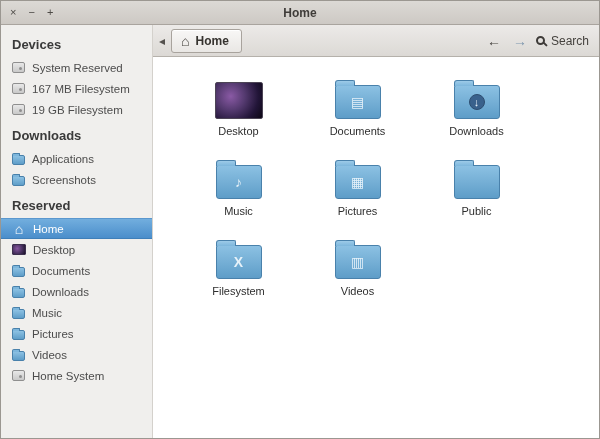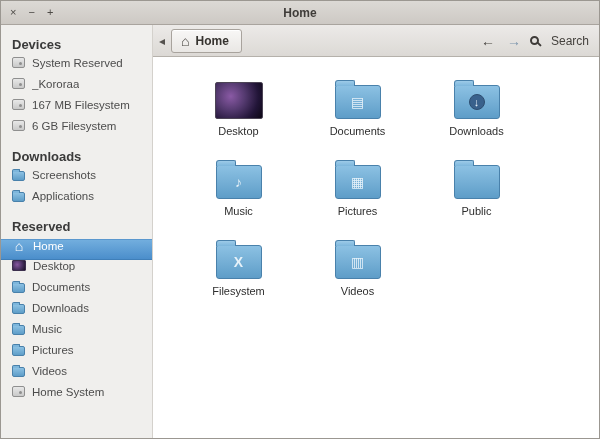--- a/index.html
+++ b/index.html
@@ -18,21 +18,21 @@
     font-size:12px; font-weight:bold; color:#403d3a; pointer-events:none; }
 
   
   .body-row { flex:1; display:flex; min-height:0; }
 
   
   .sidebar { width:152px; flex:0 0 152px; background:#f0efed;
     border-right:1px solid #d4d1cc; overflow:hidden; padding-top:4px; }
   .sb-header { font-size:13px; font-weight:bold; color:#3a3a3a;
     padding:8px 0 5px 11px; }
-  .sb-item { display:flex; gap:7px; height:21px;
+  .sb-item { display:flex; align-items:center; gap:7px; height:21px;
     padding-left:11px; font-size:11.5px; color:#4c4c4c; cursor:default; }
   .sb-item.selected { background:linear-gradient(#72aede,#4b8ecb);
     color:#fff; border-top:1px solid #5a97ce; border-bottom:1px solid #3f7fb9; }
   .sb-label { white-space:nowrap; overflow:hidden; }
 
   .sicon { display:inline-block; flex:0 0 auto; }
   .sicon-drive, .sicon-filesystem { width:13px; height:11px; background:linear-gradient(#e8e8e8,#c9c9c9);
     border:1px solid #8f8f8f; border-radius:2px; position:relative; }
   .sicon-drive::after, .sicon-filesystem::after { content:""; position:absolute; right:2px; bottom:2px;
     width:3px; height:3px; border-radius:50%; background:#8f8f8f; }
@@ -51,21 +51,21 @@
     border-bottom:1px solid #b5b1ab; display:flex; align-items:center; padding:0 10px 0 6px; gap:6px; }
   .path-scroll { font-size:12px; color:#55524e; }
   .crumb-tab { display:flex; align-items:center; gap:6px; padding:4px 12px 4px 9px;
     background:linear-gradient(#f8f7f6,#e9e7e4); border:1px solid #a8a39d; border-radius:3px;
     box-shadow:inset 0 1px 0 #fff; cursor:default; }
   .crumb-home-icon { font-size:14px; line-height:12px; color:#45423e; }
   .crumb-label { font-size:12px; font-weight:bold; color:#36332f; }
   .tb-spacer { flex:1; }
   .nav-arrow { font-size:14px; font-weight:bold; color:#45423e; padding:0 3px; cursor:default; }
   .nav-arrow.fwd { color:#7d96ad; }
-  .search-box { display:flex; align-items:center; gap:12px; cursor:default; }
+  .search-box { display:flex; align-items:center; gap:6px; cursor:default; }
   .search-icon { width:9px; height:9px; border:2px solid #3e3b38; border-radius:50%; position:relative; }
   .search-icon::after { content:""; position:absolute; width:6px; height:2px; background:#3e3b38;
     transform:rotate(45deg); right:-5px; bottom:-2px; border-radius:1px; }
   .search-label { font-size:12px; color:#45423e; }
 
   
   .content { flex:1; background:#ffffff; overflow:hidden;
     padding:14px 0 0 26px; display:flex; flex-wrap:wrap; align-content:flex-start; }
   .file-cell { width:119px; display:flex; flex-direction:column; align-items:center;
     margin-bottom:14px; cursor:default; }
@@ -104,40 +104,36 @@
     <div class="sidebar">
       <div>
           <div>
             <div class="sb-header">Devices</div>
             <div class="sb-item">
               <span class="sicon sicon-drive"></span>
               <span class="sb-label">System Reserved</span>
             </div>
             <div class="sb-item">
               <span class="sicon sicon-drive"></span>
-              <span class="sb-label">_Kororaa</span>
+              <span class="sb-label">167 MB Filesystem</span>
             </div>
             <div class="sb-item">
               <span class="sicon sicon-drive"></span>
-              <span class="sb-label">167 MB Filesystem</span>
-            </div>
-            <div class="sb-item">
-              <span class="sicon sicon-drive"></span>
-              <span class="sb-label">6 GB Filesystem</span>
+              <span class="sb-label">19 GB Filesystem</span>
             </div>
           </div>
           <div>
             <div class="sb-header">Downloads</div>
             <div class="sb-item">
               <span class="sicon sicon-folder"></span>
+              <span class="sb-label">Applications</span>
+            </div>
+            <div class="sb-item">
+              <span class="sicon sicon-folder"></span>
               <span class="sb-label">Screenshots</span>
-            </div>
-            <div class="sb-item">
-              <span class="sicon sicon-folder"></span>
-              <span class="sb-label">Applications</span>
             </div>
           </div>
           <div>
             <div class="sb-header">Reserved</div>
             <div class="sb-item selected">
               <span class="sicon sicon-home">⌂</span>
               <span class="sb-label">Home</span>
             </div>
             <div class="sb-item">
               <span class="sicon sicon-desktop"></span>

